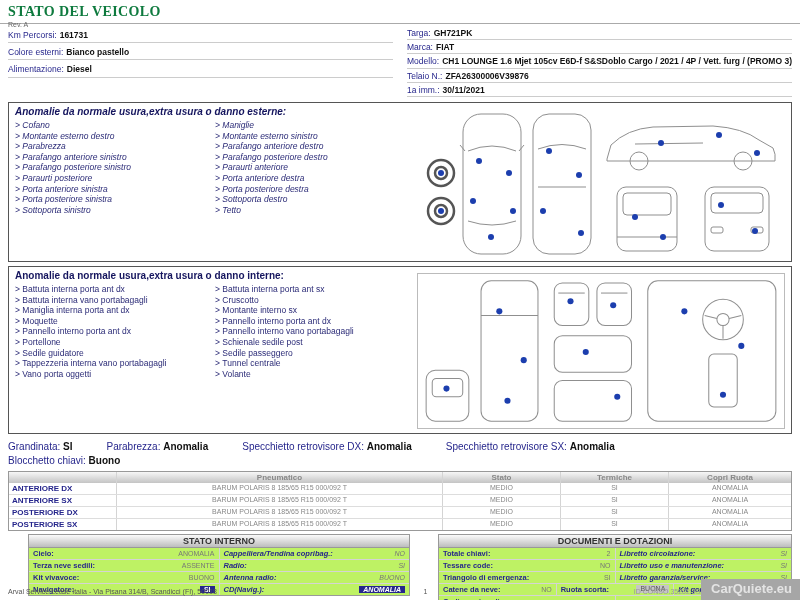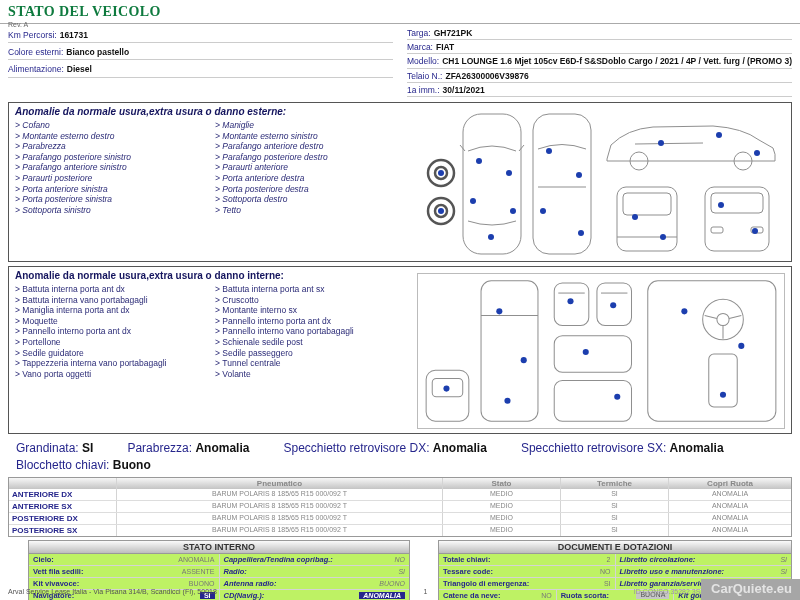--- a/index.html
+++ b/index.html
@@ -33,21 +33,21 @@
   .lists { display:flex; width:400px; gap:8px; }
   .list { width:192px; font-size:8.5px; color:#2b2b77; line-height:1.25; }
   .li { padding-left:8px; text-indent:-8px; }
   .diagram { position:absolute; right:6px; top:6px; width:368px; height:150px; }
   .box.interior .diagram { border:1px solid #bbb; top:6px; height:156px; }
   .diagram svg { width:100%; height:100%; display:block; }
   .outline { stroke:#8f8f8f; fill:none; stroke-width:1; }
   .wheel { stroke:#555; stroke-width:2.5; }
 
   
-  .summary { padding:3px 16px 1px; font-size:12px; }
+  .summary { padding:3px 8px 1px; font-size:10px; }
   .sumrow { display:flex; gap:34px; margin-bottom:3px; }
   .pair .plbl { color:#26268c; }
   .pair .pval { font-weight:bold; color:#111; }
 
   
   .tyres { margin:1px 8px 3px; border:1px solid #999; font-size:7px; }
   .trow { display:flex; border-top:1px solid #ddd; }
   .trow:first-child { border-top:none; }
   .trow > div { border-right:1px solid #d4d4d4; padding:1px 3px; min-height:9px; }
   .trow > div:last-child { border-right:none; }
@@ -131,22 +131,22 @@
     </div>
 </div>
 
 <div class="box exterior">
   <div class="box-title">Anomalie da normale usura,extra usura o danno esterne:</div>
   <div class="lists">
     <div class="list">
         <div class="li">&gt;&nbsp;Cofano</div>
         <div class="li">&gt;&nbsp;Montante esterno destro</div>
         <div class="li">&gt;&nbsp;Parabrezza</div>
+        <div class="li">&gt;&nbsp;Parafango anteriore sinistro</div>
         <div class="li">&gt;&nbsp;Parafango posteriore sinistro</div>
-        <div class="li">&gt;&nbsp;Parafango anteriore sinistro</div>
         <div class="li">&gt;&nbsp;Paraurti posteriore</div>
         <div class="li">&gt;&nbsp;Porta anteriore sinistra</div>
         <div class="li">&gt;&nbsp;Porta posteriore sinistra</div>
         <div class="li">&gt;&nbsp;Sottoporta sinistro</div>
       </div>
     <div class="list">
         <div class="li">&gt;&nbsp;Maniglie</div>
         <div class="li">&gt;&nbsp;Montante esterno sinistro</div>
         <div class="li">&gt;&nbsp;Parafango anteriore destro</div>
         <div class="li">&gt;&nbsp;Parafango posteriore destro</div>
@@ -329,21 +329,21 @@
             <span class="kvlbl">Cielo:</span>
             <span class="kvval">ANOMALIA</span>
           </div>
           <div class="kvpair">
             <span class="kvlbl">Cappelliera/Tendina copribag.:</span>
             <span class="kvval">NO</span>
           </div>
         </div>
         <div class="kvrow">
           <div class="kvpair">
-            <span class="kvlbl">Vett fila sedili:</span>
+            <span class="kvlbl">Terza neve sedili:</span>
             <span class="kvval">ASSENTE</span>
           </div>
           <div class="kvpair">
             <span class="kvlbl">Radio:</span>
             <span class="kvval">SI</span>
           </div>
         </div>
         <div class="kvrow">
           <div class="kvpair">
             <span class="kvlbl">Kit vivavoce:</span>

